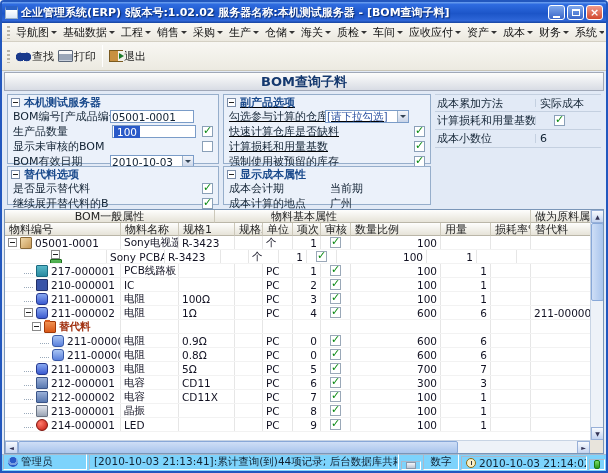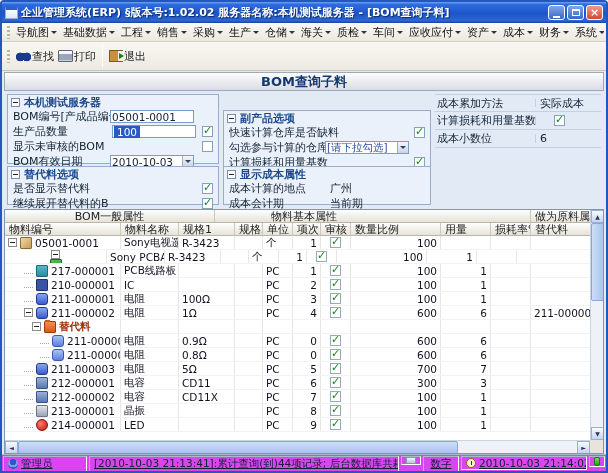--- a/index.html
+++ b/index.html
@@ -57,21 +57,21 @@
   
   .banner{ height:19px; flex-shrink:0; margin:1px 2px; border:1px solid #A0A8B8;
     background:linear-gradient(180deg,#FDFDFC,#D8DCE4); display:flex; align-items:center; justify-content:center;
     font-size:13px; font-weight:bold; color:#14386e; }
 
   
   .params{ height:116px; flex-shrink:0; position:relative; background:#E2EAF6; font-size:11px; }
   .grp{ position:absolute; border:1px solid #96AECB; background:#EBF1FA; display:flex; flex-direction:column; }
   .gq{ left:5px; top:2px; width:212px; height:70px; }
   .gs{ left:5px; top:74px; width:212px; height:39px; }
-  .gb{ left:221px; top:18px; width:208px; height:70px; }
+  .gb{ left:221px; top:2px; width:208px; height:70px;text-decoration:underline; }
   .gc{ left:221px; top:74px; width:208px; height:39px; }
   .gr{ left:433px; top:2px; width:166px; height:62px; border:none; background:transparent; }
   .gtitle{ display:flex; align-items:center; gap:4px; height:14px; padding:1px 3px;
     font-weight:bold; color:#1a4a8c; }
   .boxmin{ width:9px; height:9px; border:1px solid #7a8ca8; background:#fff; position:relative; flex-shrink:0; }
   .boxmin::after{ content:""; position:absolute; left:1px; top:3px; width:5px; height:1px; background:#222; }
   .gbody{ flex:1; display:flex; flex-direction:column; justify-content:space-evenly; }
   .prow{ display:flex; align-items:center; padding:0 5px; color:#123; }
   .plabel{ flex:1; white-space:nowrap; overflow:hidden; }
   .pinput{ width:84px; height:13px; background:#fff; border:1px solid #7A9CC8; font-size:10.5px;
@@ -150,22 +150,22 @@
   .sb-lf{ left:0; top:0; } .sb-rt{ right:0; top:0; }
   .sb-up::after{ content:"▲"; } .sb-dn::after{ content:"▼"; }
   .sb-lf::after{ content:"◄"; } .sb-rt::after{ content:"►"; }
   .vthumb{ position:absolute; left:0; top:13px; width:13px; height:78px; border-radius:2px;
     background:linear-gradient(90deg,#CEDEF6,#A8C4EC); border:1px solid #88A8D8; }
   .hthumb{ position:absolute; left:13px; top:0; width:440px; height:13px; border-radius:2px;
     background:linear-gradient(#CEDEF6,#A8C4EC); border:1px solid #88A8D8; }
   .scorner{ position:absolute; right:0; bottom:0; width:13px; height:13px; background:#E8E4DC; }
 
   
-  .statusbar{ height:17px; flex-shrink:0; display:flex; align-items:flex-start; background:#d946ef;
-    border-top:1px solid #A8B8CC; font-size:10.5px; color:#123;text-decoration:underline; }
+  .statusbar{ height:17px; flex-shrink:0; display:flex; align-items:flex-end; background:#7dd3fc;
+    border-top:1px solid #A8B8CC; font-size:10.5px; color:#123; }
   .scell{ display:flex; align-items:center; padding:0 4px; margin:1px; border:1px solid;
     border-color:#AAB8CA #FFFFFF #FFFFFF #AAB8CA; white-space:nowrap; overflow:hidden; }
   .sc-user{ width:84px; }
   .sc-msg{ flex:1; }
   .sc-ind{ width:20px; justify-content:center; }
   .sc-num{ width:36px; justify-content:center; }
   .sc-time{ width:126px; }
   .sc-led{ width:16px; justify-content:center; }
   .uico{ width:10px; height:10px; border-radius:50%; margin-right:3px; flex-shrink:0;
     background:radial-gradient(circle at 50% 30%,#2a5ac8 36%,#7aa0e0 38% 62%,#2a5ac8 64%); }
@@ -334,54 +334,54 @@
       </div>
     </div>
 
     <div class="grp gb">
       <div class="gtitle">
         <span class="boxmin"></span>
         <span>副产品选项</span>
       </div>
       <div class="gbody">
         <div class="prow">
-          <span class="plabel">快速计算仓库是否缺料</span>
-          <span class="cbx checked"></span>
-        </div>
-        <div class="prow">
           <span class="plabel">勾选参与计算的仓库</span>
           <span class="combo mr16">
             <span class="ctext blue">[请下拉勾选]</span>
             <span class="dbtn"></span>
           </span>
         </div>
         <div class="prow">
+          <span class="plabel">快速计算仓库是否缺料</span>
+          <span class="cbx checked"></span>
+        </div>
+        <div class="prow">
           <span class="plabel">计算损耗和用量基数</span>
           <span class="cbx checked"></span>
         </div>
         <div class="prow">
           <span class="plabel">强制使用被预留的库存</span>
           <span class="cbx checked"></span>
         </div>
       </div>
     </div>
 
     <div class="grp gc">
       <div class="gtitle">
         <span class="boxmin"></span>
         <span>显示成本属性</span>
       </div>
       <div class="gbody">
         <div class="prow">
+          <span class="plabel">成本会计期</span>
+          <span class="valtext">当前期</span>
+        </div>
+        <div class="prow">
           <span class="plabel">成本计算的地点</span>
           <span class="valtext">广州</span>
-        </div>
-        <div class="prow">
-          <span class="plabel">成本会计期</span>
-          <span class="valtext">当前期</span>
         </div>
       </div>
     </div>
 
     <div class="grp gr">
       <div class="prow">
         <span class="plabel">成本累加方法</span>
         <span class="valcol">
             <span>实际成本</span>
           </span>

